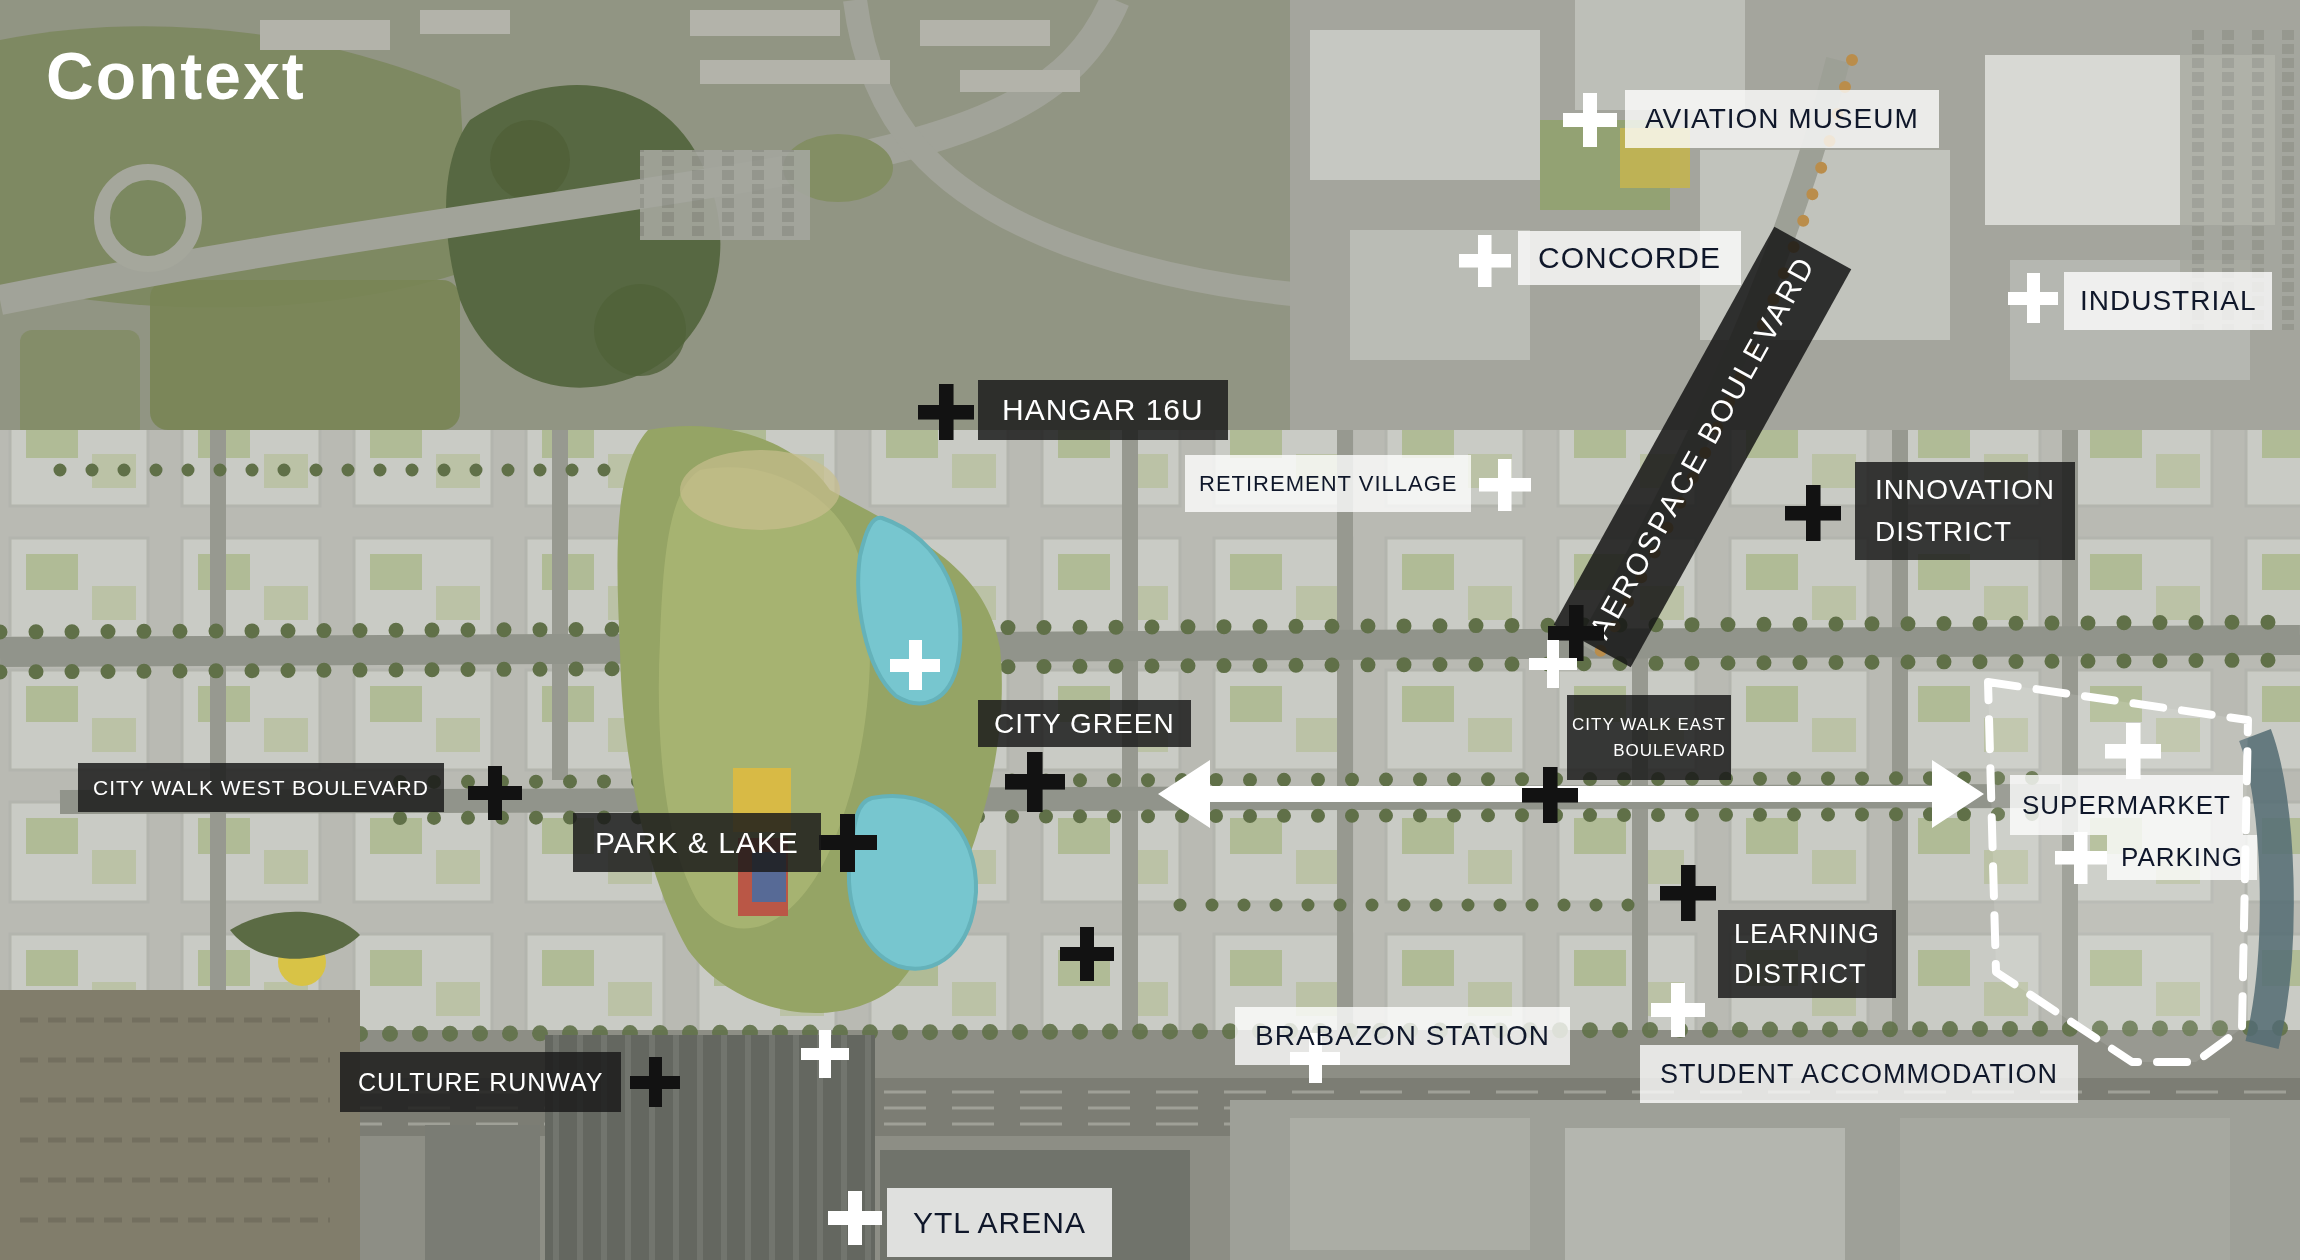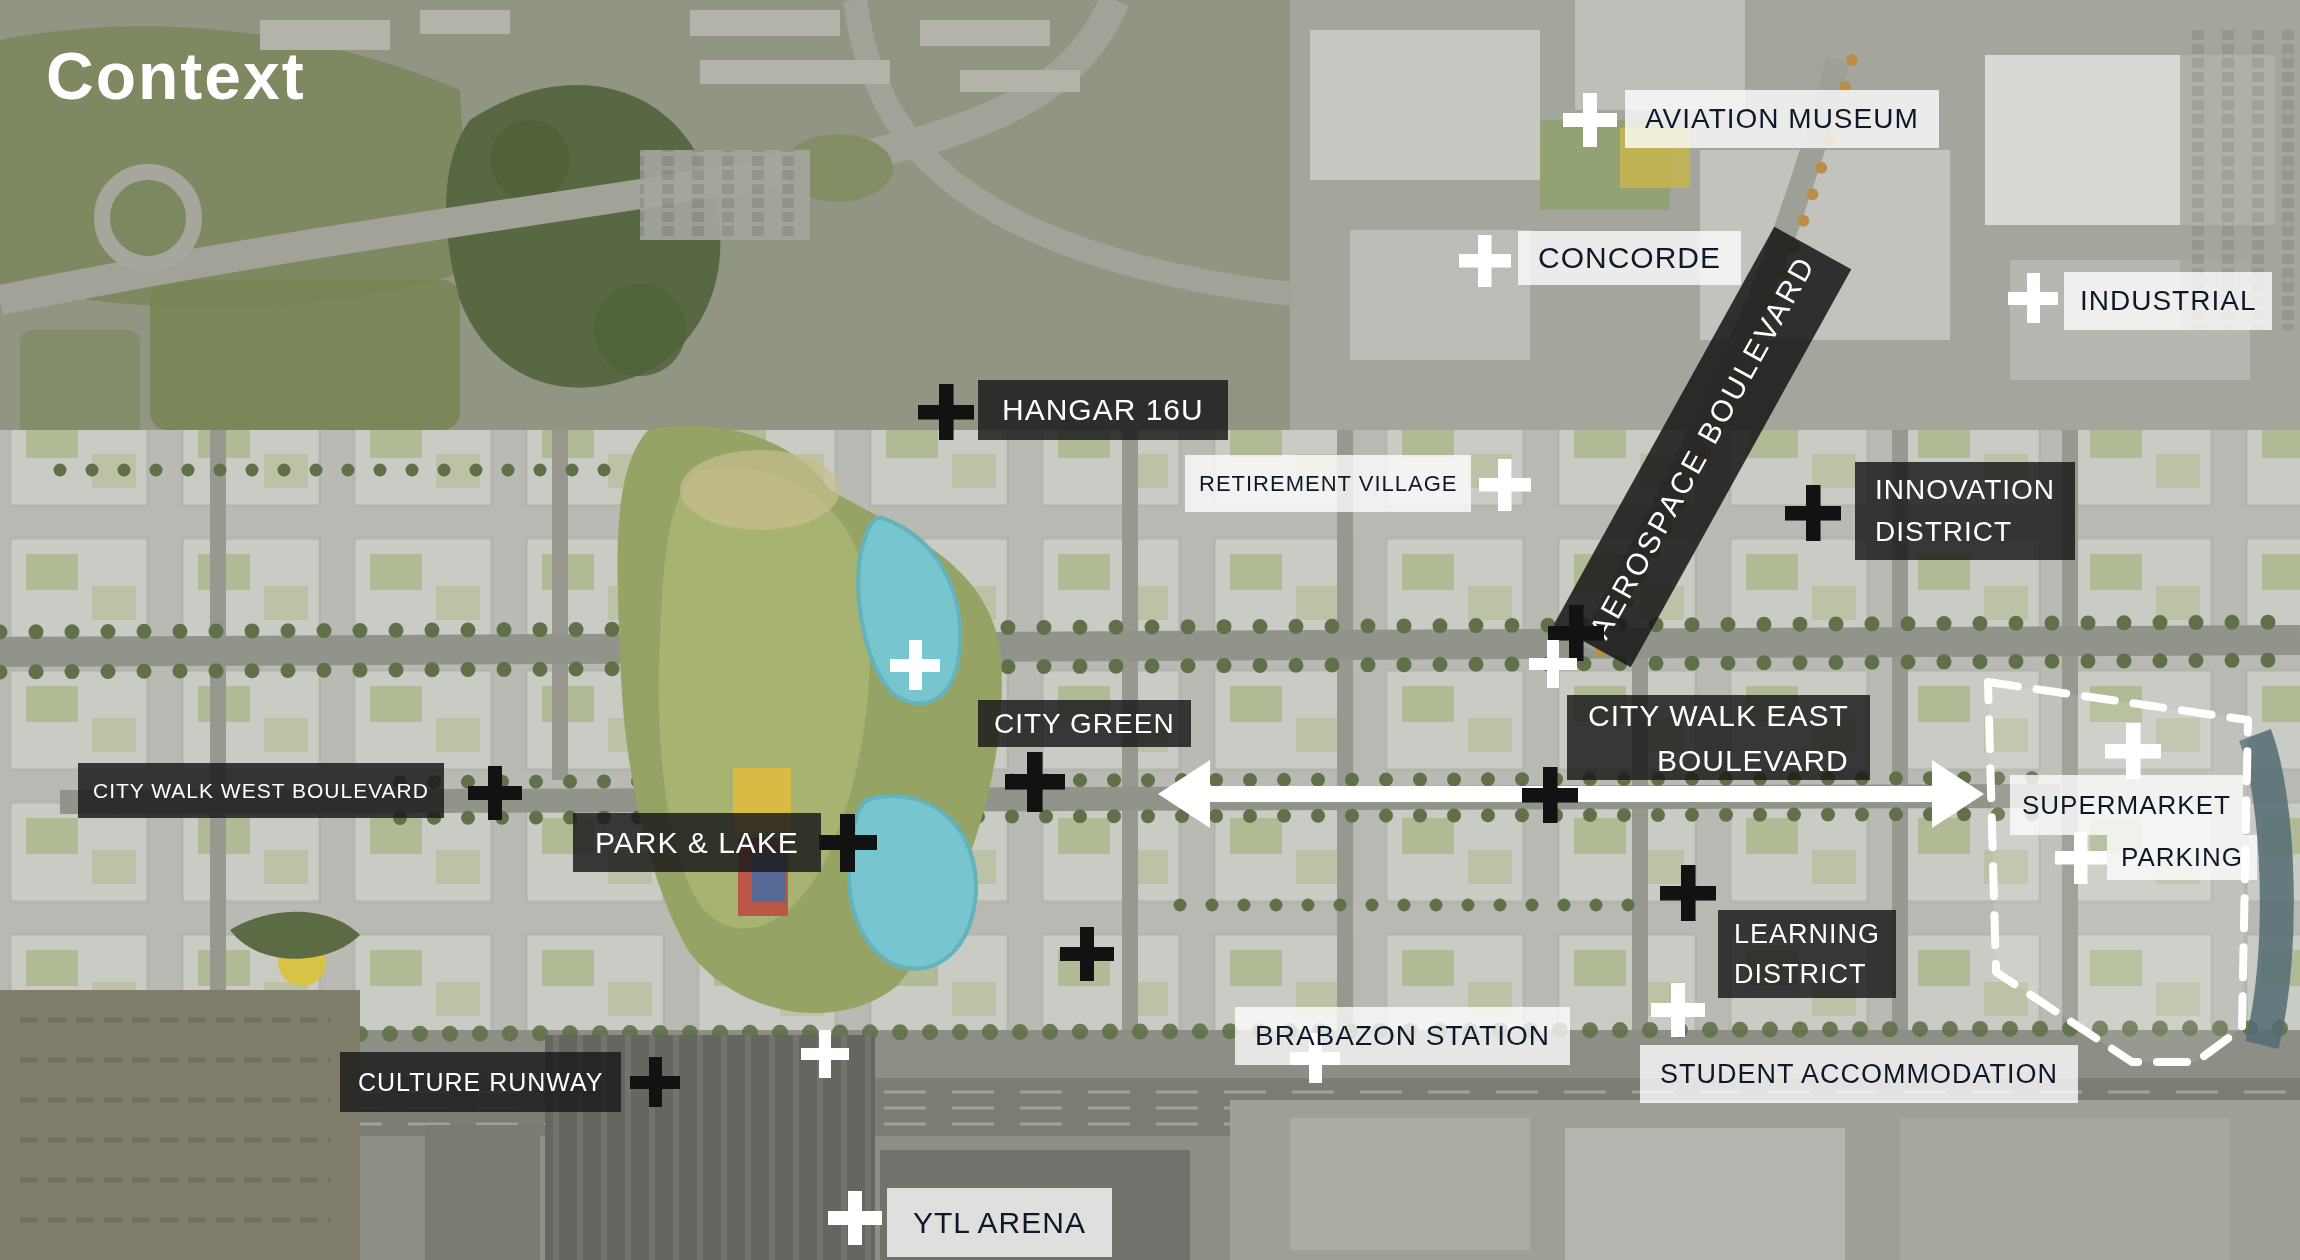--- a/index.html
+++ b/index.html
@@ -29,22 +29,22 @@
   .label--left{align-items:flex-start;}
   .label--right{align-items:flex-end;}
 
   #lbl-aviation-museum{left:1625px;top:90px;height:58px;padding:0 20px;font-size:28px;}
   #lbl-concorde{left:1518px;top:231px;height:54px;padding:0 20px;font-size:30px;}
   #lbl-industrial{left:2064px;top:272px;height:58px;padding:0 16px;font-size:28px;}
   #lbl-hangar-16u{left:978px;top:380px;height:60px;padding:0 24px;font-size:30px;}
   #lbl-retirement-village{left:1185px;top:455px;height:57px;padding:0 14px;font-size:22px;}
   #lbl-innovation-district{left:1855px;top:462px;height:98px;padding:0 20px;font-size:28px;}
   #lbl-city-green{left:978px;top:700px;height:47px;padding:0 16px;font-size:28px;}
-  #lbl-city-walk-east{left:1567px;top:695px;height:85px;padding:0 21px;font-size:30px;}
-  #lbl-city-walk-west{left:78px;top:763px;height:55px;padding:16px 15px;font-size:21px;}
+  #lbl-city-walk-east{left:1567px;top:695px;height:85px;padding:0 5px;font-size:17px;}
+  #lbl-city-walk-west{left:78px;top:763px;height:49px;padding:16px 15px;font-size:21px;}
   #lbl-park-lake{left:573px;top:813px;height:59px;padding:0 22px;font-size:30px;}
   #lbl-supermarket{left:2010px;top:775px;height:60px;padding:0 12px;font-size:26px;}
   #lbl-parking{left:2107px;top:835px;height:45px;padding:0 14px;font-size:26px;}
   #lbl-learning-district{left:1718px;top:862px;height:88px;padding:0 16px;font-size:27px;margin-top:48px;}
   #lbl-food-market{left:690px;top:902px;height:98px;padding:0 22px;font-size:28px;}
   #lbl-brabazon-station{left:1235px;top:1007px;height:58px;padding:0 20px;font-size:28px;}
   #lbl-student-accommodation{left:1640px;top:1045px;height:58px;padding:0 20px;font-size:27px;}
   #lbl-culture-runway{left:340px;top:1052px;height:60px;padding:0 18px;font-size:25px;}
   #lbl-ytl-arena{left:887px;top:1188px;height:69px;padding:0 26px;font-size:30px;}
 

